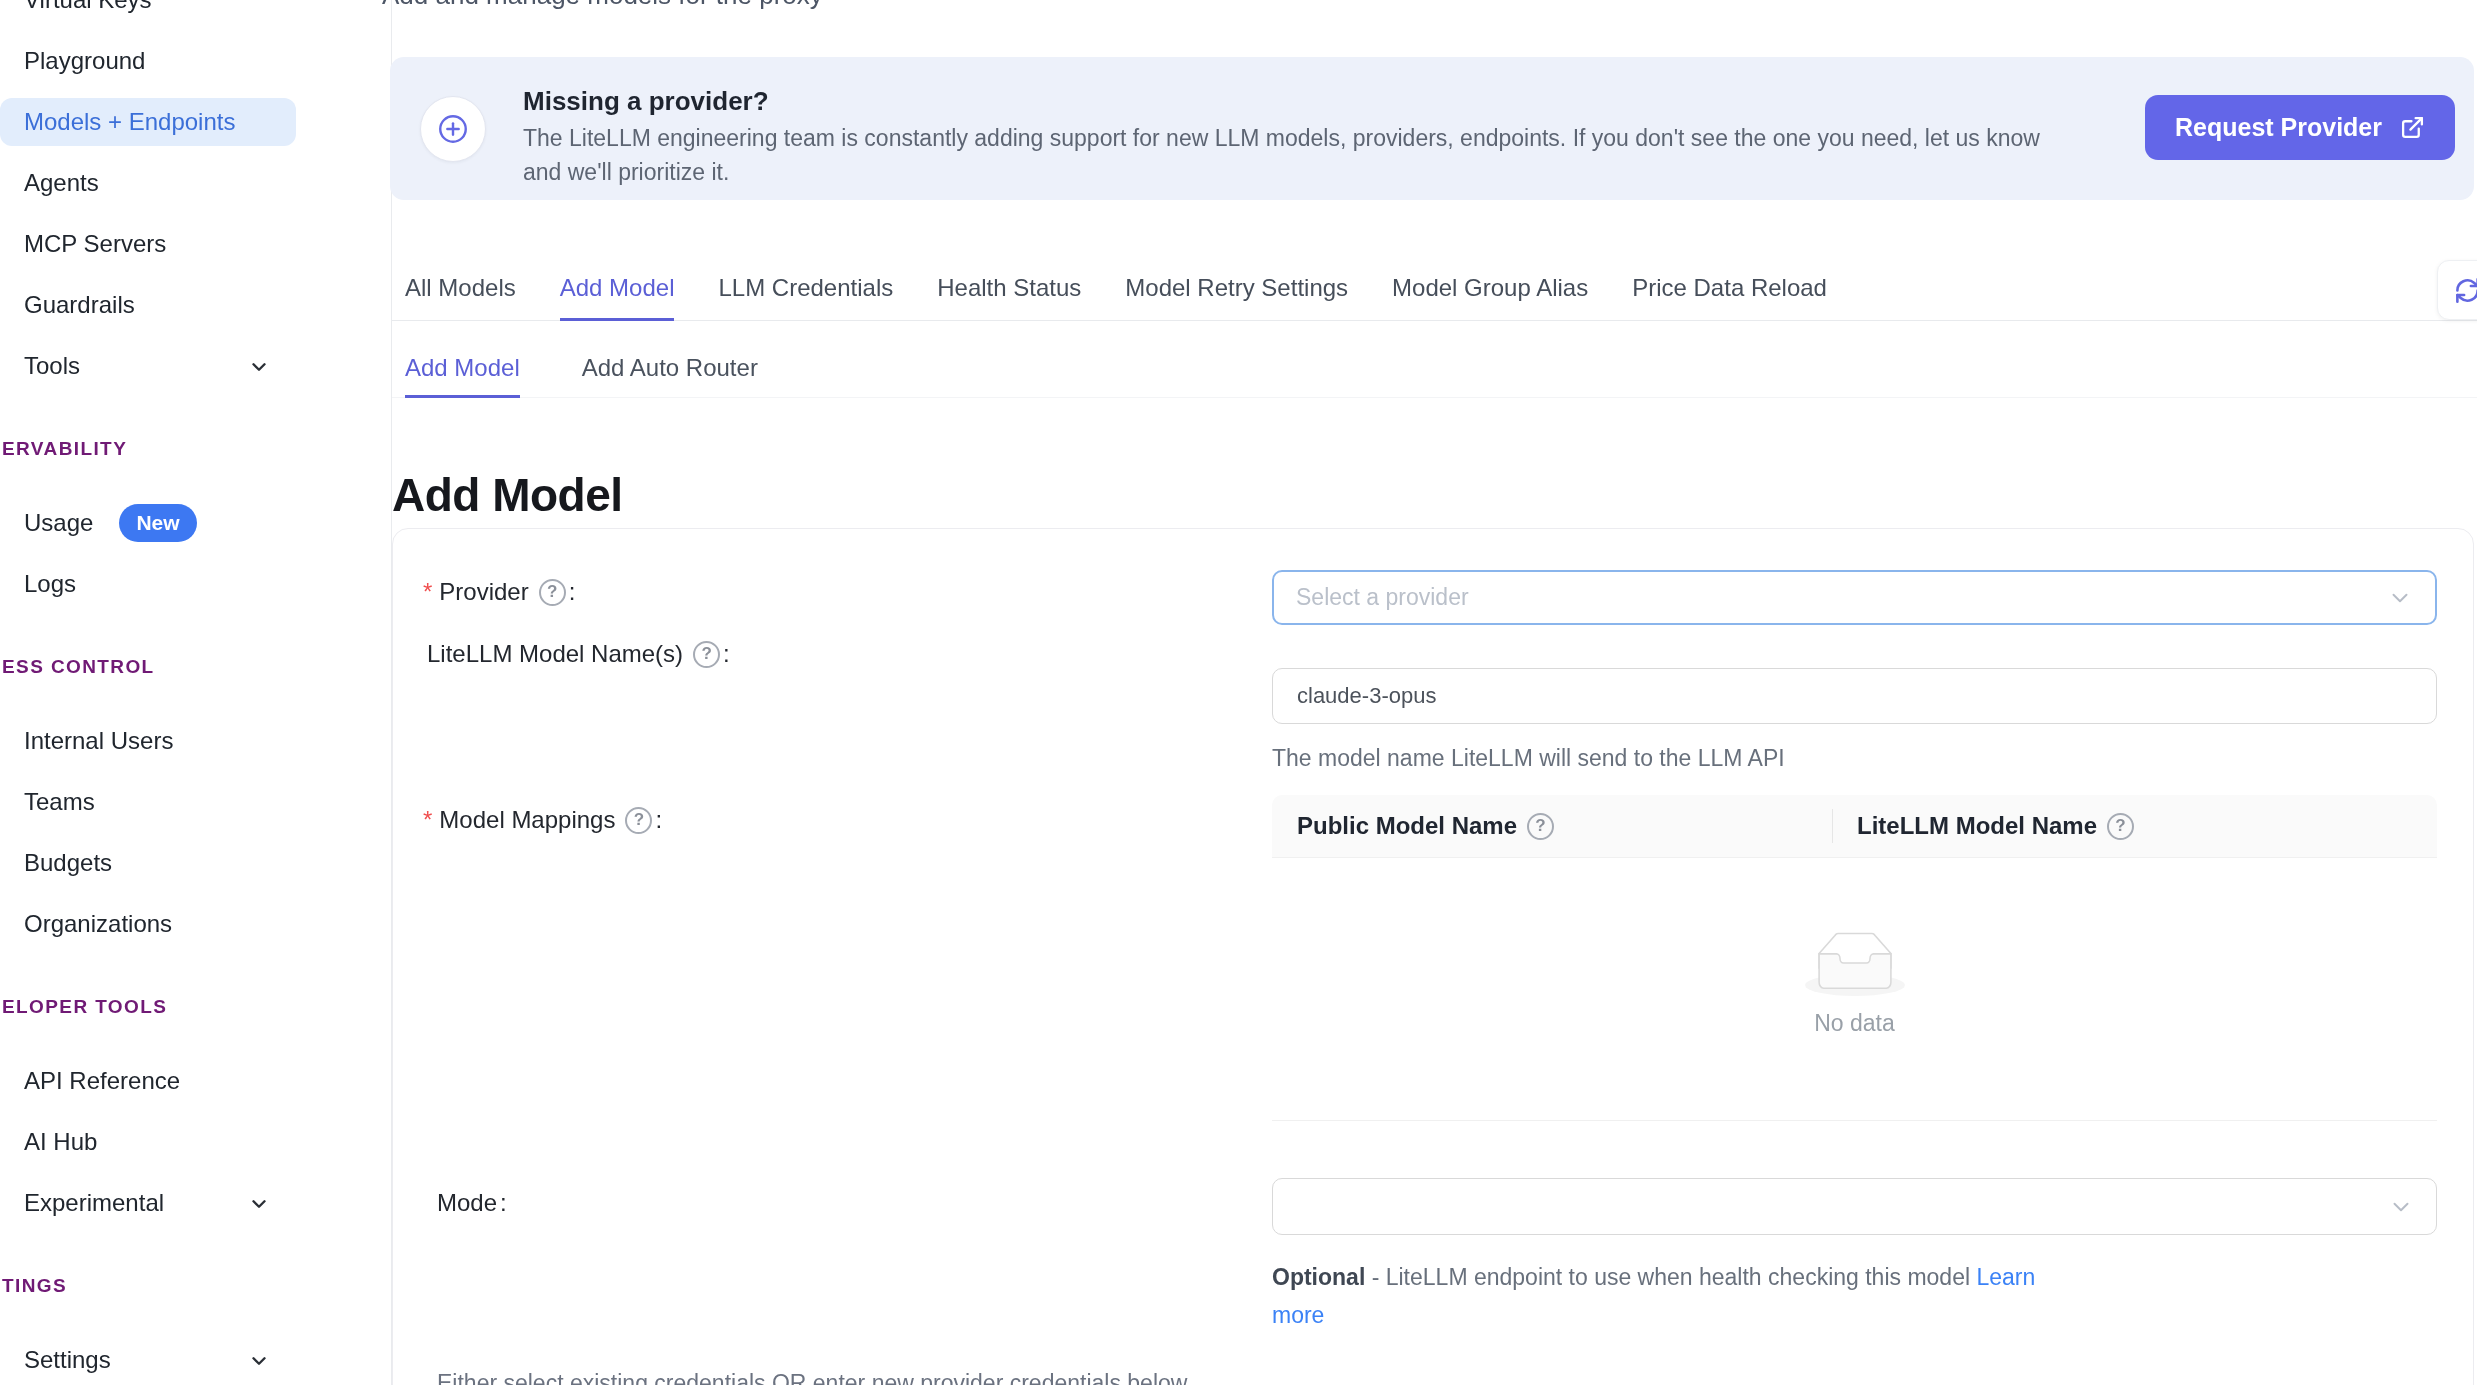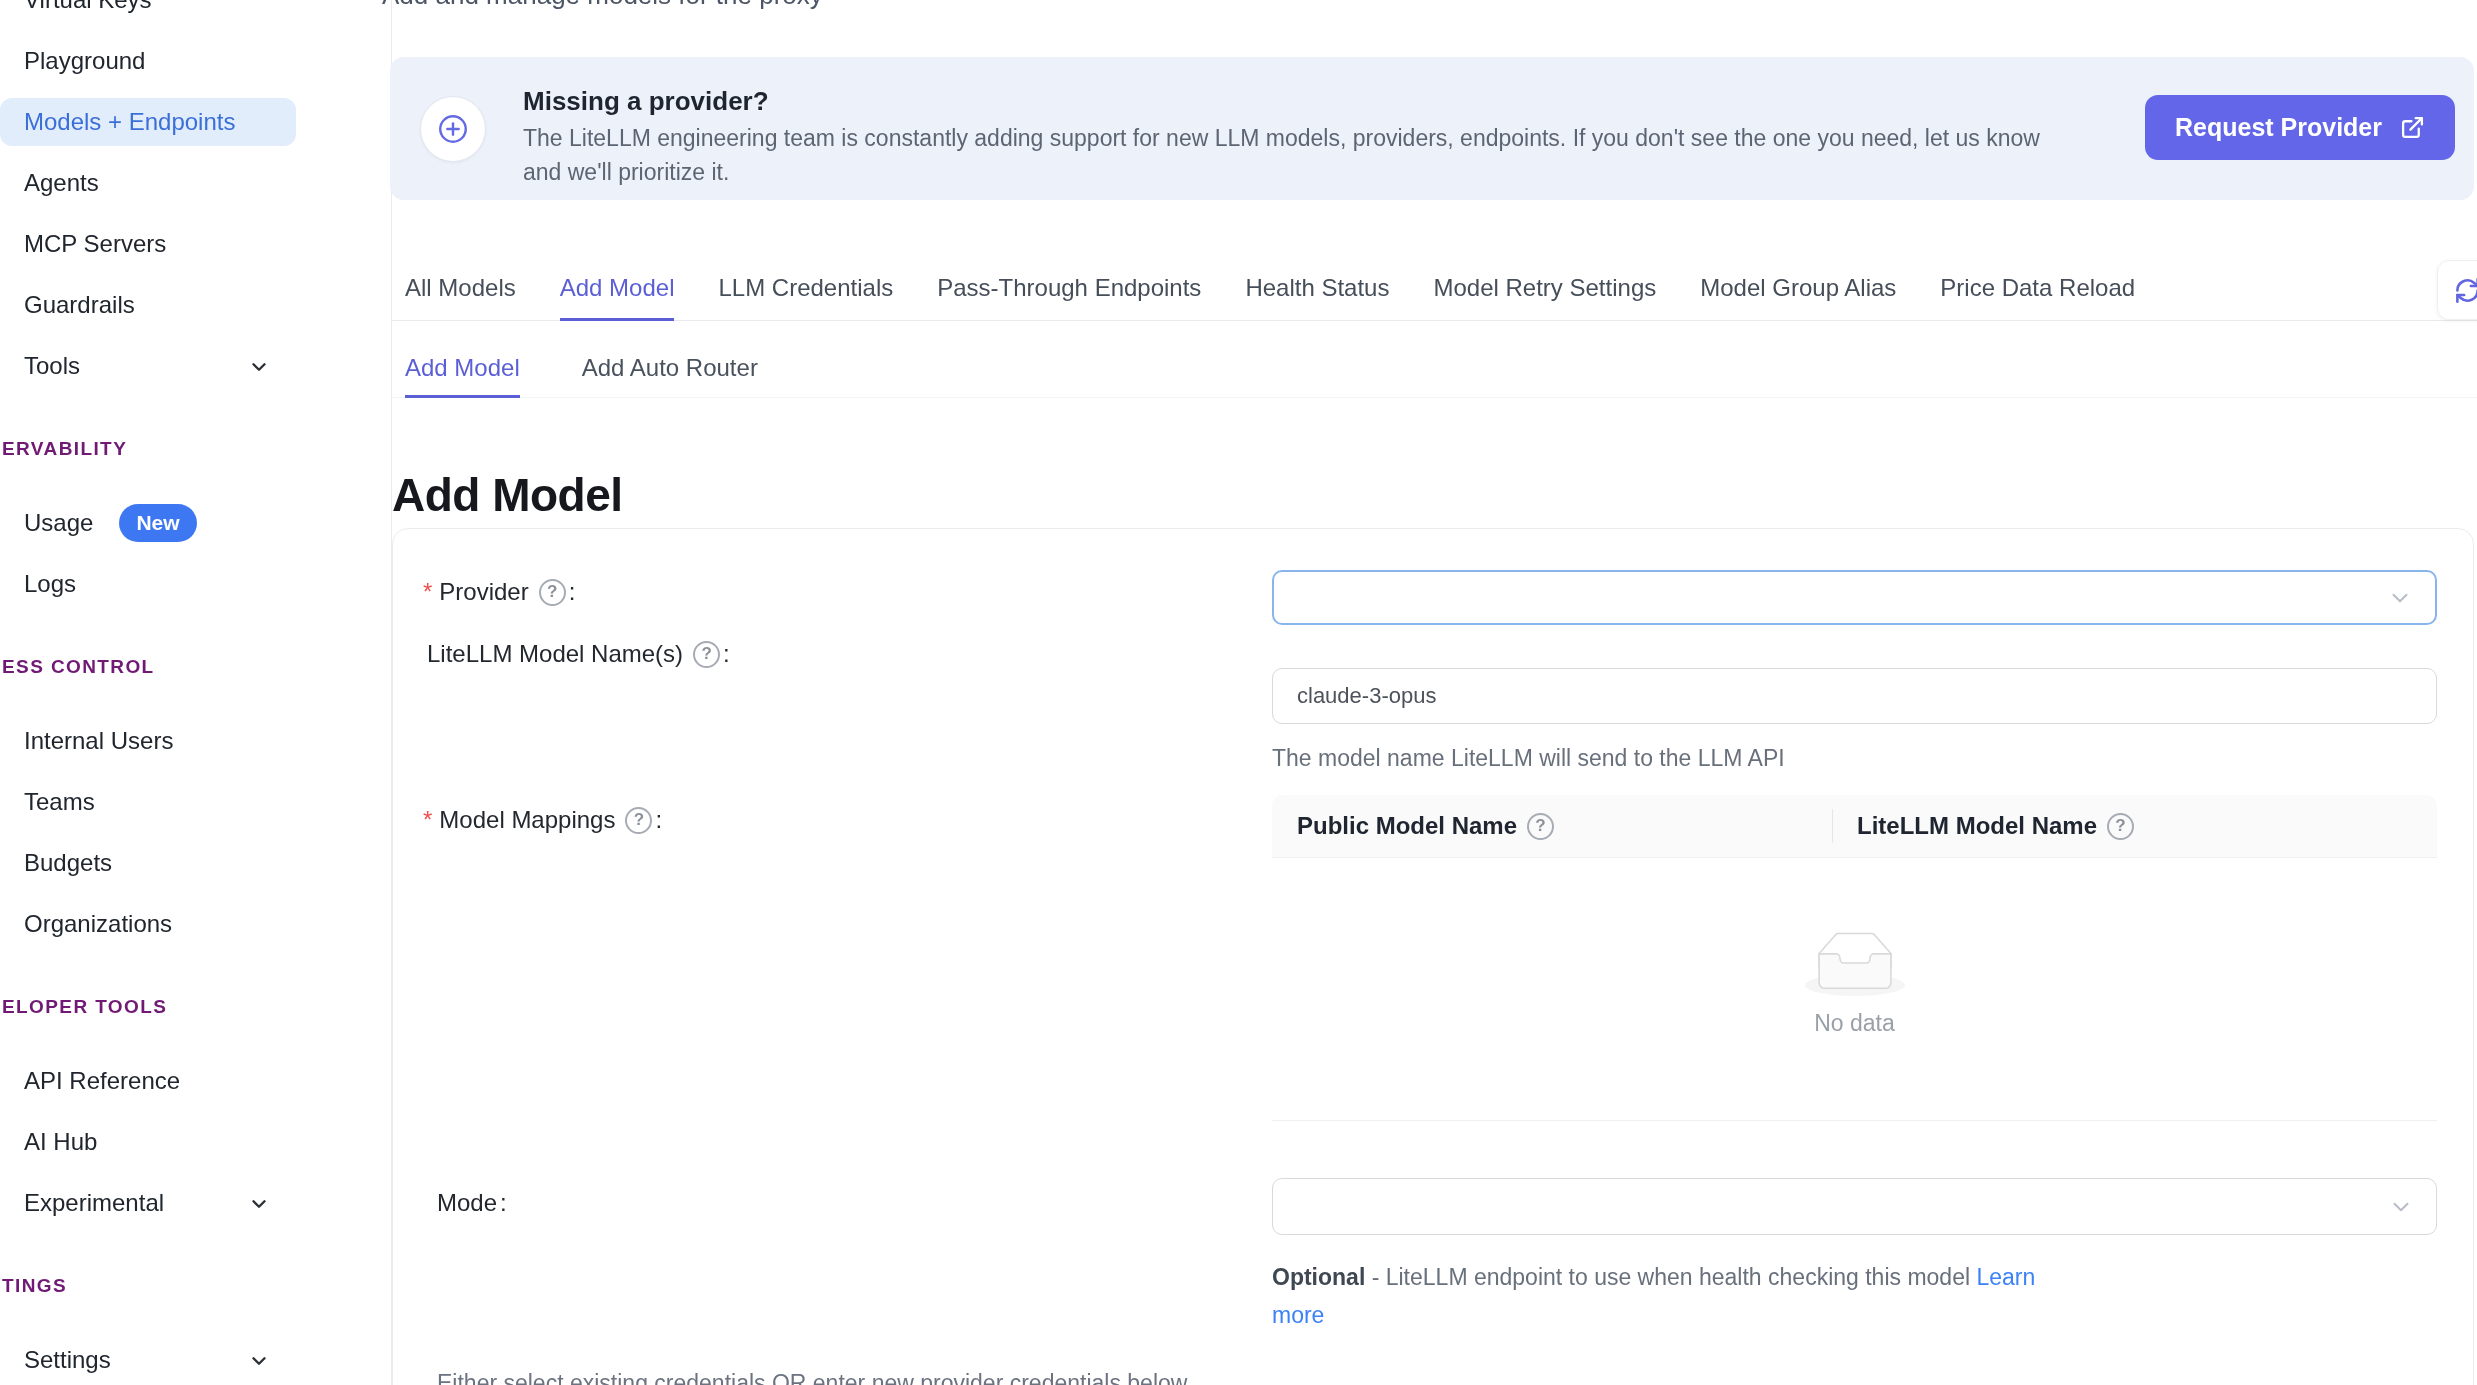--- a/index.html
+++ b/index.html
@@ -166,21 +166,20 @@
       <path d="M18 13v6a2 2 0 0 1-2 2H5a2 2 0 0 1-2-2V8a2 2 0 0 1 2-2h6"></path>
       <polyline points="15 3 21 3 21 9"></polyline>
       <line x1="10" y1="14" x2="21" y2="3"></line>
     </svg>
 </button>
 
 <div class="tabs">
   <div class="tab">All Models</div>
   <div class="tab active">Add Model</div>
   <div class="tab">LLM Credentials</div>
-  <div class="tab">Pass-Through Endpoints</div>
   <div class="tab">Health Status</div>
   <div class="tab">Model Retry Settings</div>
   <div class="tab">Model Group Alias</div>
   <div class="tab">Price Data Reload</div>
 </div>
 <div class="refresh-btn">
   <svg viewBox="0 0 24 24" width="27" height="27" fill="none" stroke="#6166e0" stroke-width="2.3" stroke-linecap="round" stroke-linejoin="round">
       <path d="M21 2v6h-6"></path>
       <path d="M3 12a9 9 0 0 1 15-6.7L21 8"></path>
       <path d="M3 22v-6h6"></path>
@@ -195,20 +194,21 @@
 
 <h1 class="page-title">Add Model</h1>
 
 <div class="card"></div>
 
 <div class="frm-label req" style="left:423px;top:578px;">
   <span>Provider</span>
   <span class="qicon">?</span>
 </div>
 <div class="select sel-provider">
+  <span class="ph">Select a provider</span>
   <span class="caret">
       <svg viewBox="0 0 24 24" width="26" height="26" fill="none" stroke="#b7bdc7" stroke-width="1.8" stroke-linecap="round" stroke-linejoin="round">
         <polyline points="6 9 12 15 18 9"></polyline>
       </svg>
     </span>
 </div>
 
 <div class="frm-label" style="left:427px;top:640px;">
   <span>LiteLLM Model Name(s)</span>
   <span class="qicon">?</span>

